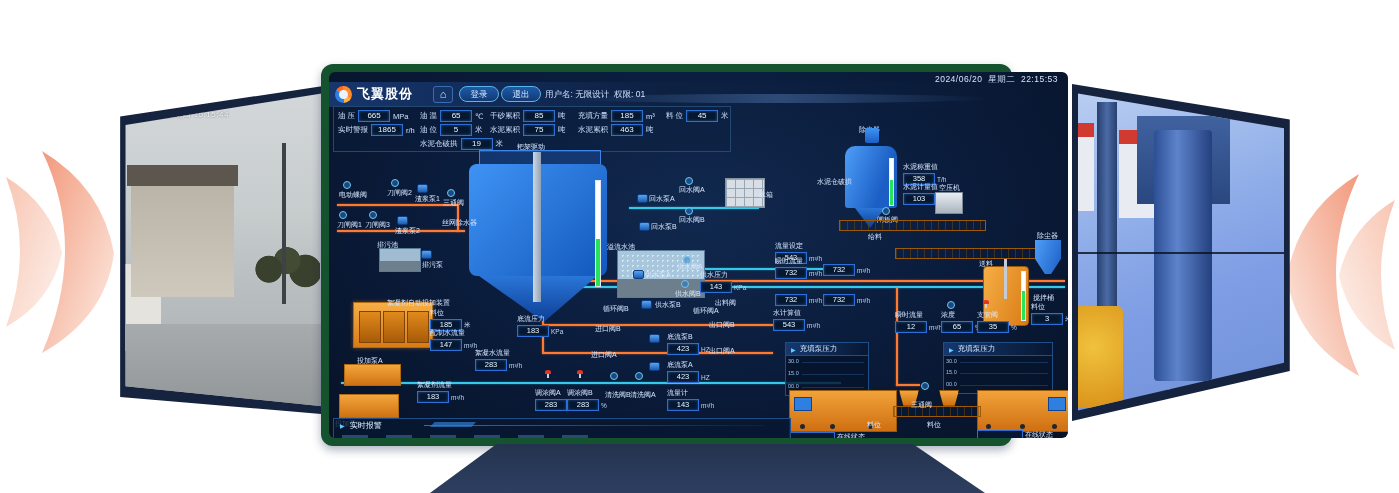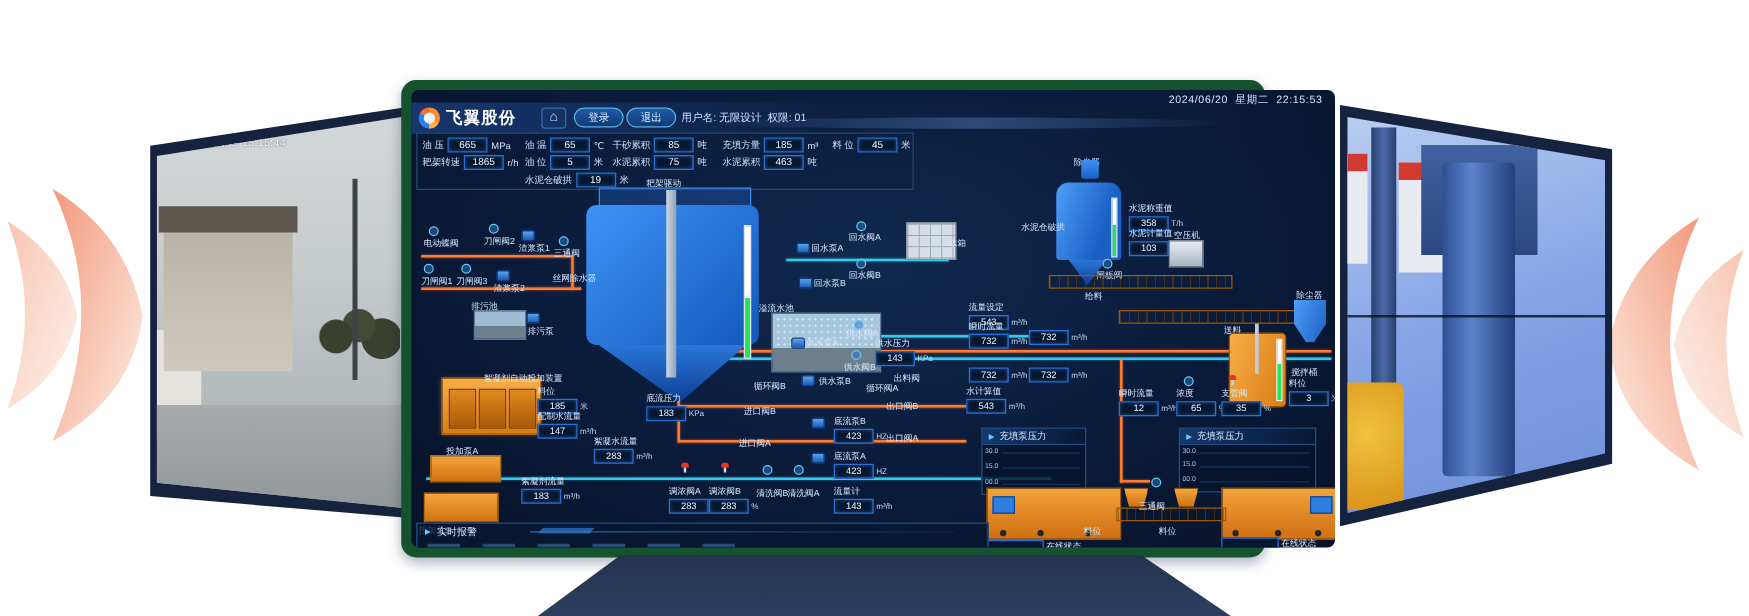--- a/index.html
+++ b/index.html
@@ -203,21 +203,21 @@
               <span>m³</span>
             </div>
           <div class="kcell w5">
               <span class="kl">料 位</span>
               <span class="kbox">45</span>
               <span>米</span>
             </div>
         </div>
         <div class="kpi-row">
           <div class="kcell w1">
-              <span class="kl">耙架转速</span>
+              <span class="kl">实时警报</span>
               <span class="kbox">1865</span>
               <span>r/h</span>
             </div>
           <div class="kcell w2">
               <span class="kl">油 位</span>
               <span class="kbox">5</span>
               <span>米</span>
             </div>
           <div class="kcell w3">
               <span class="kl">水泥累积</span>

